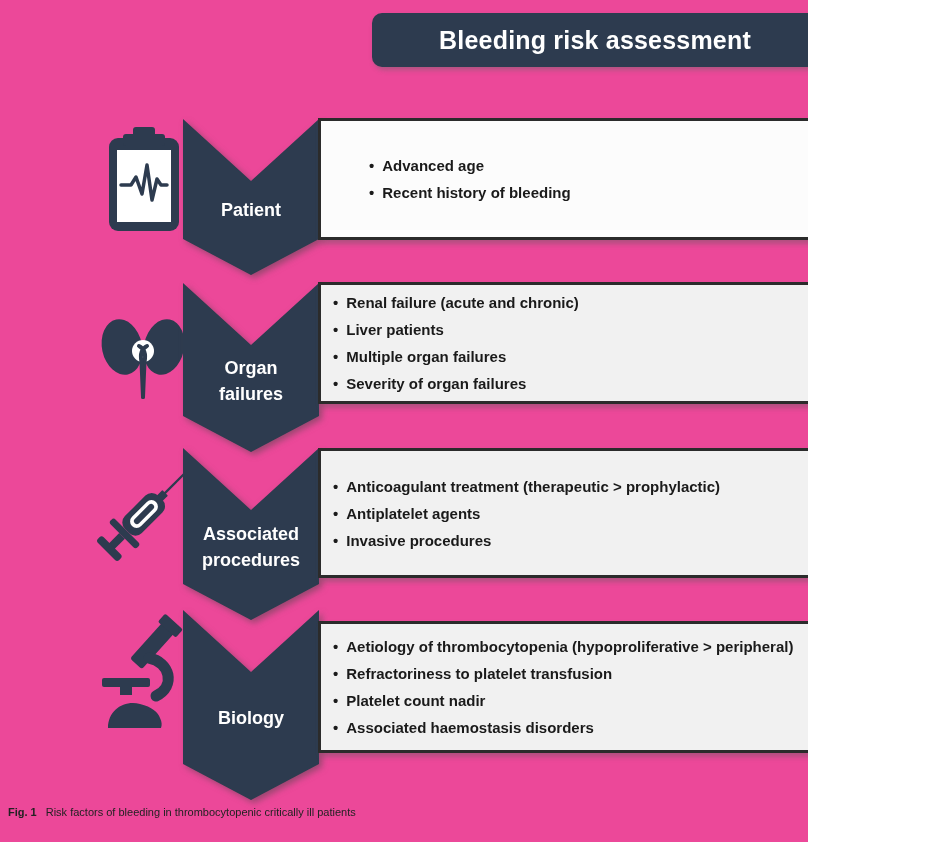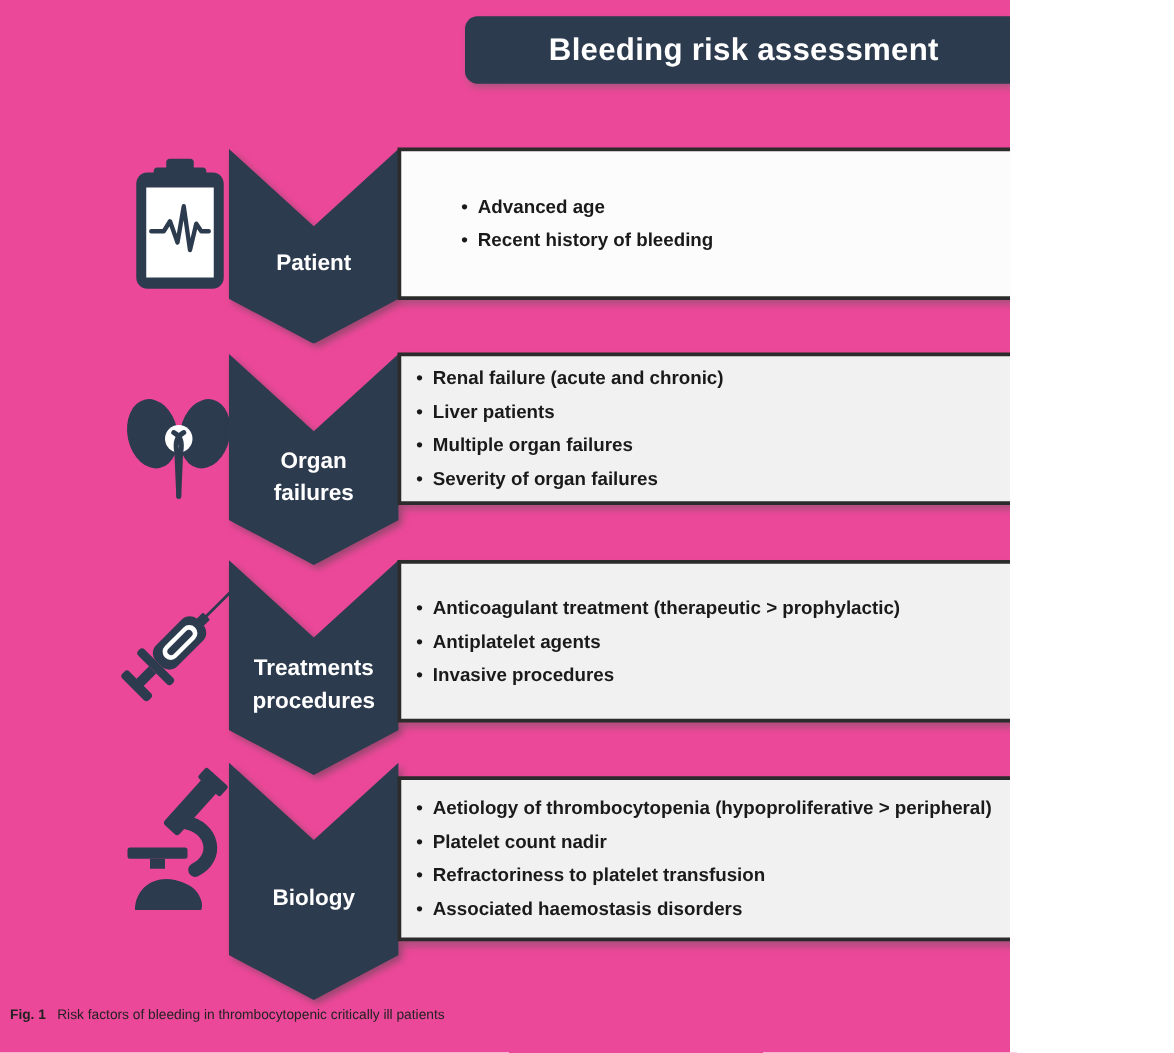--- a/index.html
+++ b/index.html
@@ -143,21 +143,21 @@
         <rect x="53" y="53" width="6" height="26" rx="3"></rect>
         <rect x="37" y="90" width="38" height="7" rx="3"></rect>
         <rect x="52" y="97" width="8" height="15"></rect>
         <rect x="41" y="111" width="30" height="8" rx="3"></rect>
       </g>
     </svg>
   </div>
   <div class="chev chev-3">
     <div class="chev-shape"></div>
     <div class="chev-label">
-      <span>Treatments
+      <span>Associated
 procedures</span>
     </div>
   </div>
   <div class="ibox box-3">
     <ul class="bullets">
       <li>Anticoagulant treatment (therapeutic &gt; prophylactic)</li>
       <li>Antiplatelet agents</li>
       <li>Invasive procedures</li>
     </ul>
   </div>
@@ -178,22 +178,22 @@
   </div>
   <div class="chev chev-4">
     <div class="chev-shape"></div>
     <div class="chev-label">
       <span>Biology</span>
     </div>
   </div>
   <div class="ibox box-4">
     <ul class="bullets">
       <li>Aetiology of thrombocytopenia (hypoproliferative &gt; peripheral)</li>
+      <li>Refractoriness to platelet transfusion</li>
       <li>Platelet count nadir</li>
-      <li>Refractoriness to platelet transfusion</li>
       <li>Associated haemostasis disorders</li>
     </ul>
   </div>
 
   <div class="caption">
     <span class="cap-label">Fig. 1</span><span>Risk factors of bleeding in thrombocytopenic critically ill patients</span>
   </div>
 
 </div>
 

